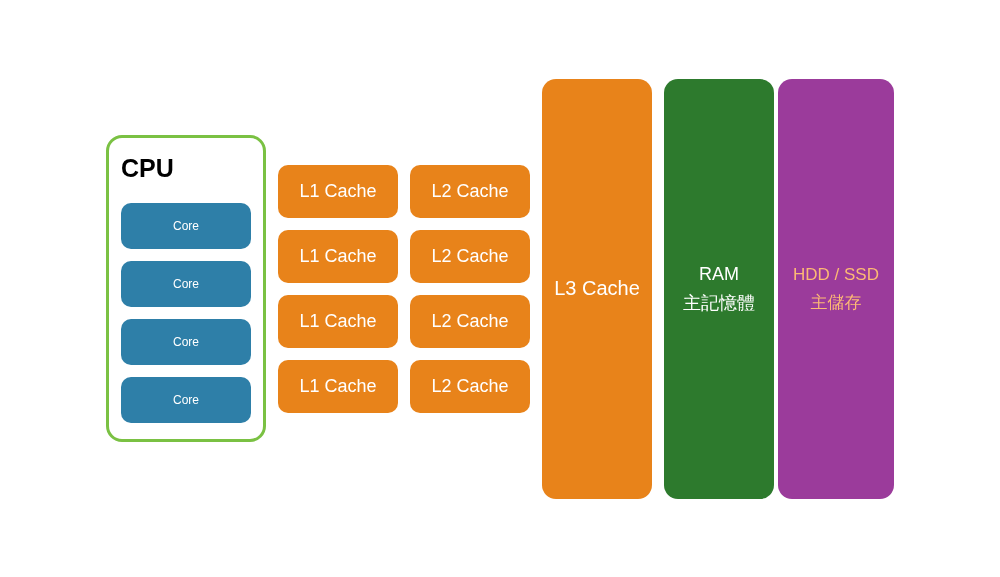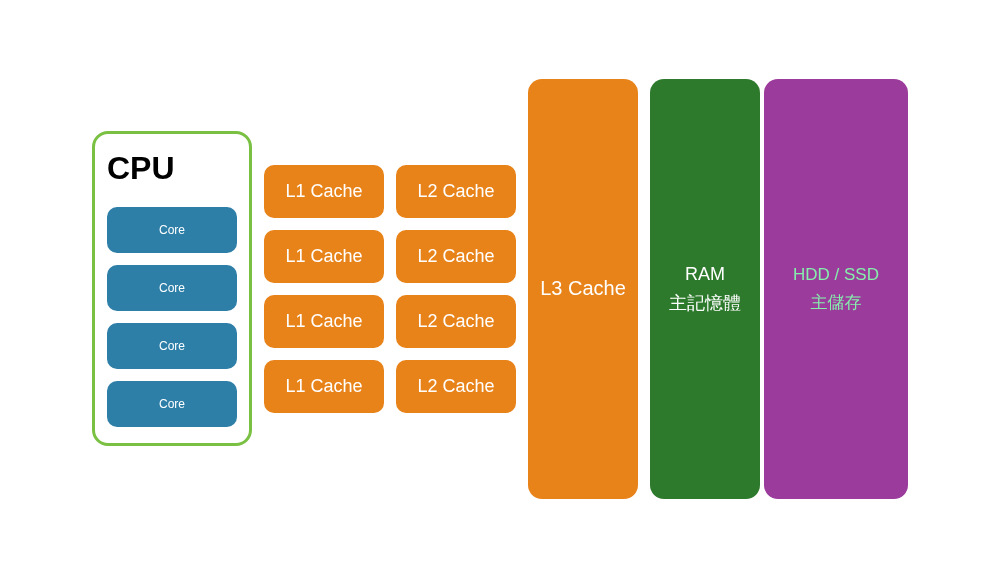--- a/index.html
+++ b/index.html
@@ -24,21 +24,21 @@
       border: 3px solid #7ac143;
       border-radius: 16px;
       padding: 16px 12px;
       display: flex;
       flex-direction: column;
       gap: 12px;
       background: #fff;
       min-width: 160px;
     }
     .cpu-title {
-      font-size: 32px;
+      font-size: 25px;
       font-weight: bold;
       color: #000;
       text-align: left;
       margin-bottom: 8px;
     }
     .core-block {
       background: #2e7fa8;
       color: #fff;
       border-radius: 10px;
       font-size: 12px;
@@ -97,30 +97,30 @@
       width: 110px;
       align-self: stretch;
       min-height: 420px;
       line-height: 1.6;
       margin-left: 8px;
     }
 
     
     .hdd-block {
       background: #9b3b9b;
-      color: #86efac;
+      color: #fdba74;
       border-radius: 14px;
       font-size: 17px;
       font-weight: 500;
       text-align: center;
       display: flex;
       flex-direction: column;
       align-items: center;
       justify-content: center;
-      width: 144px;
+      width: 116px;
       align-self: stretch;
       min-height: 420px;
       line-height: 1.6;
     }
 
     .tall-group {
       display: flex;
       align-items: stretch;
       gap: 4px;
     }

